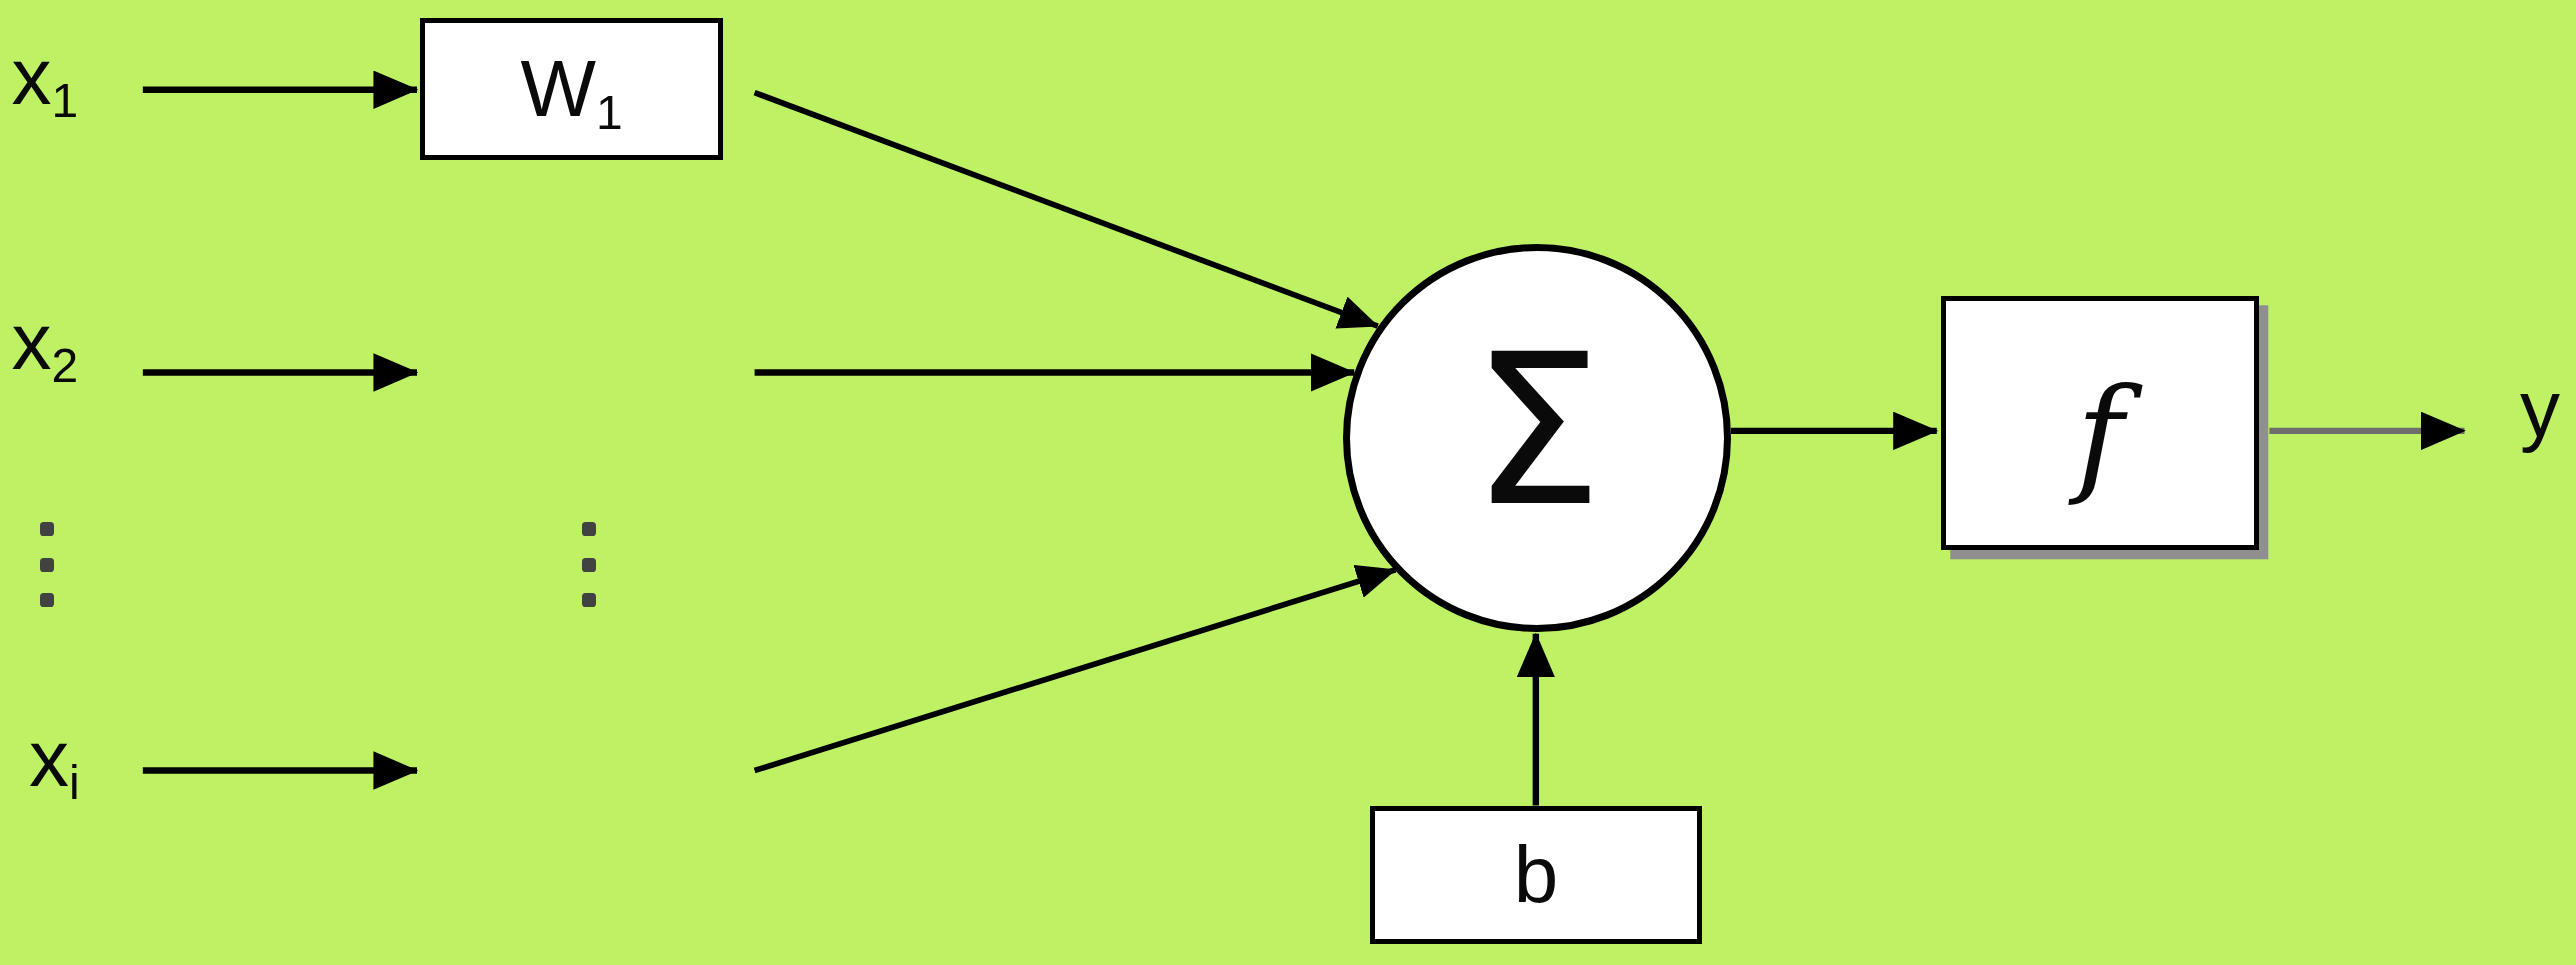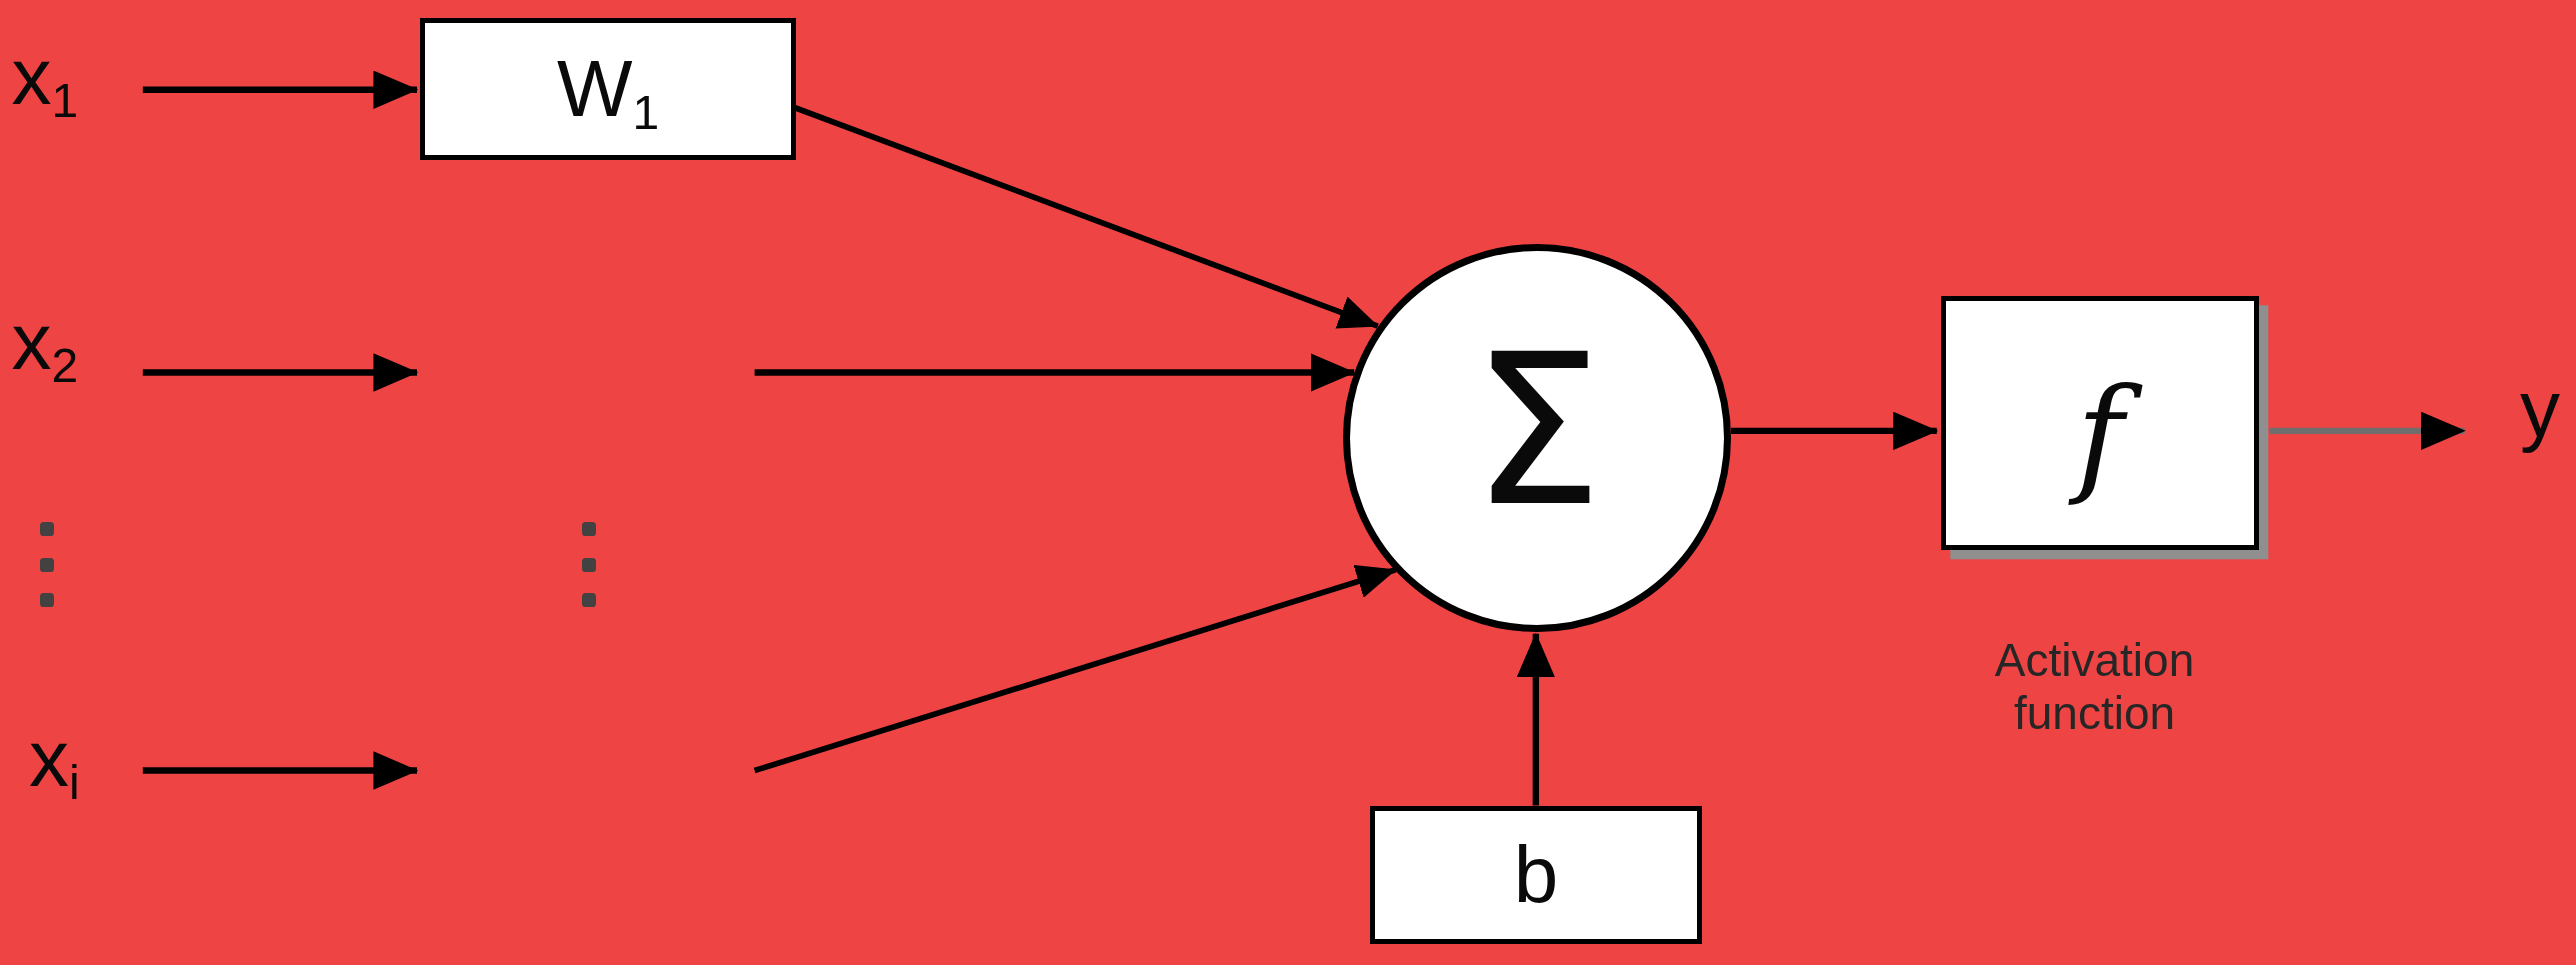--- a/index.html
+++ b/index.html
@@ -4,21 +4,21 @@
 <style>
   html, body {
     margin: 0;
     padding: 0;
     background: #ffffff;
   }
   .stage {
     position: relative;
     width: 2576px;
     height: 965px;
-    background: #ef4444;
+    background: #bef264;
     font-family: "Liberation Sans", sans-serif;
     color: #000000;
     overflow: hidden;
   }
   .connector-layer {
     position: absolute;
     left: 0;
     top: 0;
     width: 2576px;
     height: 965px;
@@ -39,21 +39,21 @@
     position: absolute;
     box-sizing: border-box;
     background: #ffffff;
     border: 5.7px solid #000000;
     display: flex;
     align-items: center;
     justify-content: center;
   }
   .w-box {
     left: 420px;
-    width: 376px;
+    width: 303px;
     height: 142px;
   }
   .box-label {
     font-size: 80px;
     line-height: 1;
     color: #0a0a0a;
   }
   .bias-box {
     left: 1370px;
     top: 806px;
@@ -169,21 +169,17 @@
   </div>
 
   <div class="box bias-box">
     <span class="box-label">b</span>
   </div>
 
   <div class="box activation-box">
     <span class="activation-glyph">f</span>
   </div>
 
-  <div class="caption">
-    <div>Activation</div>
-    <div>function</div>
-  </div>
 
   <div class="output-label">y</div>
 
 </div>
 
 
 </body></html>

